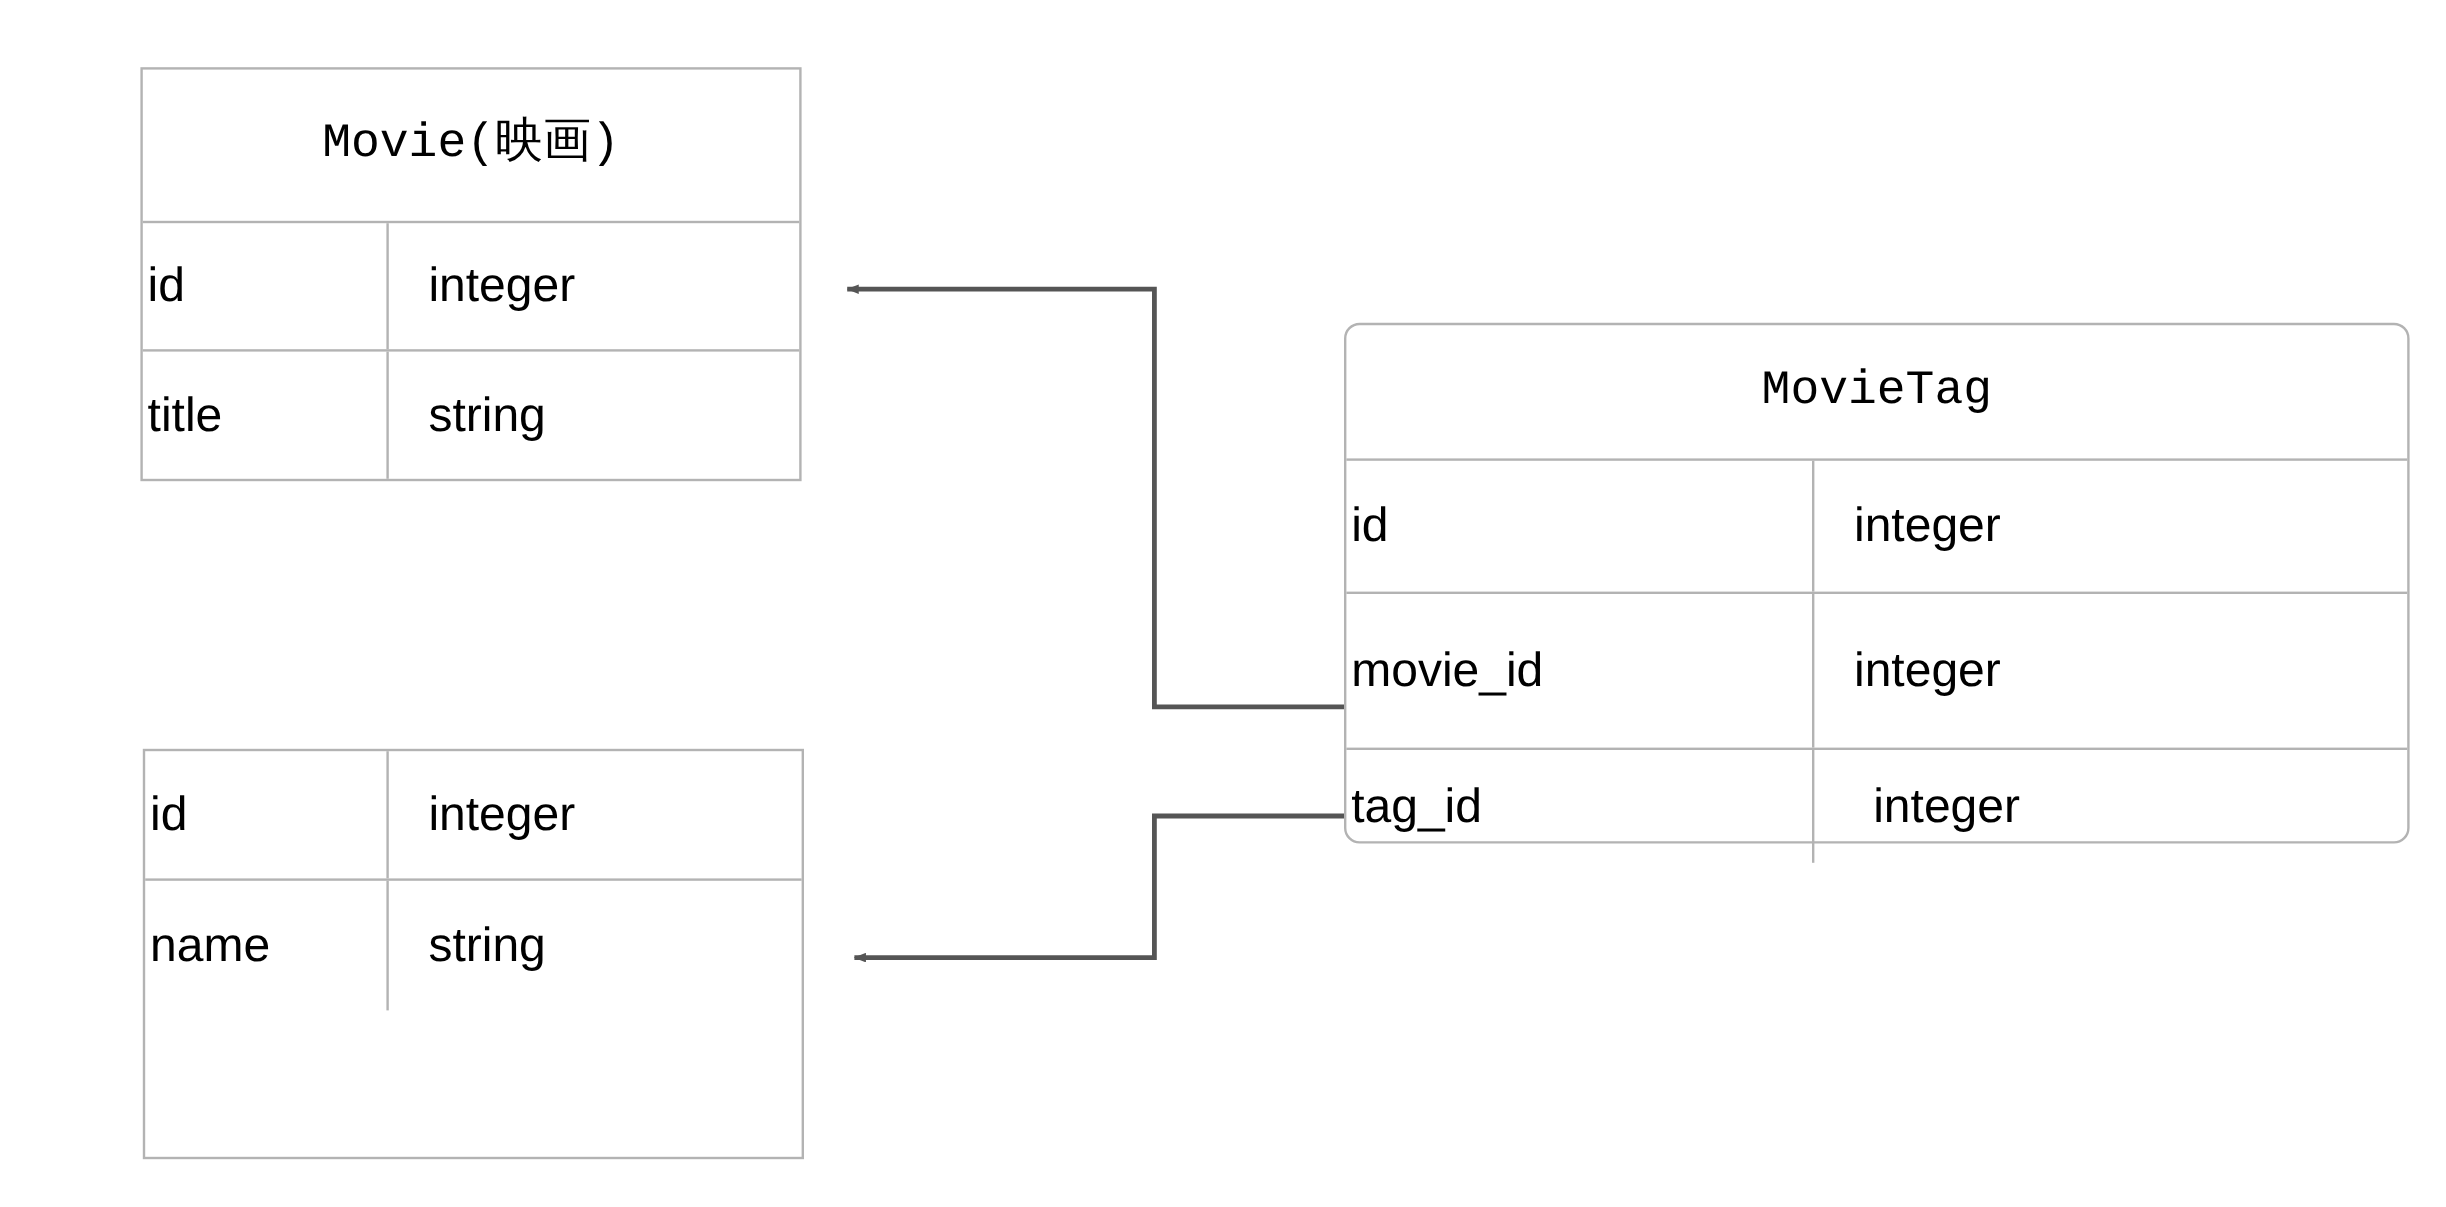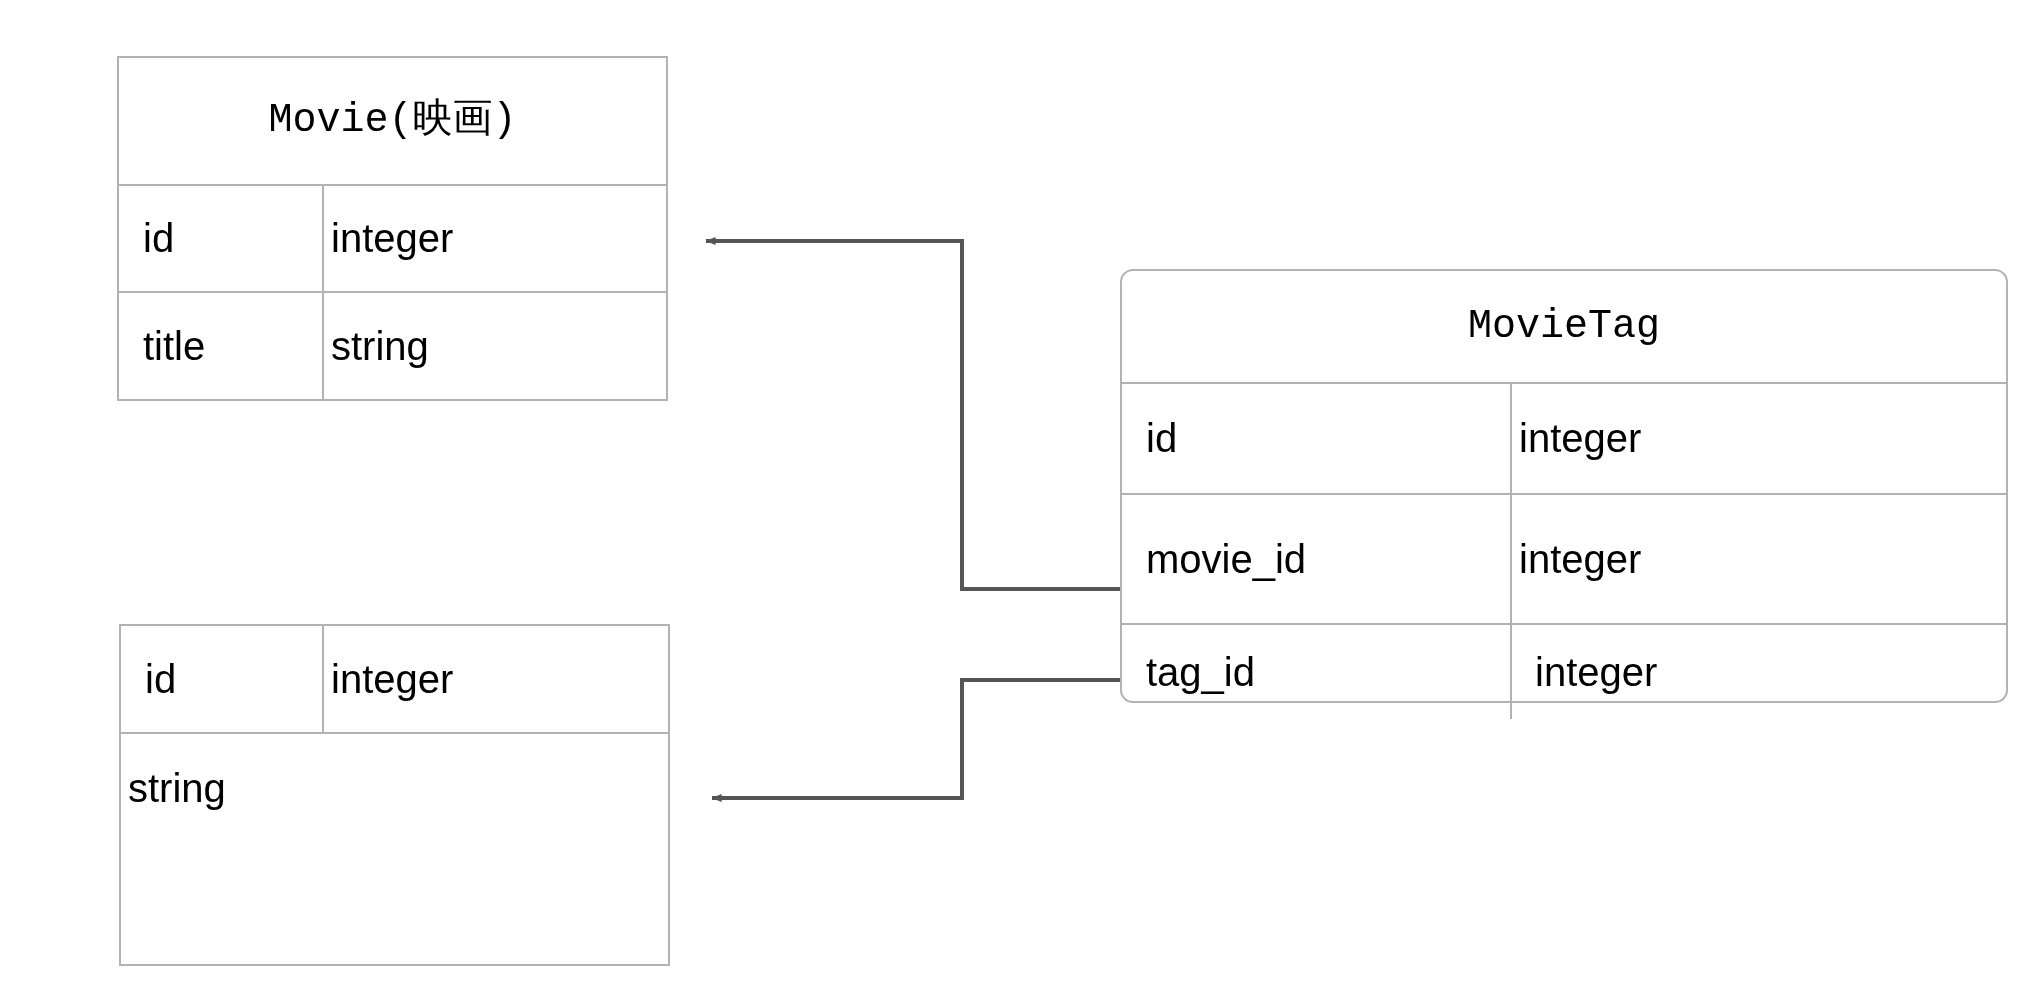--- a/index.html
+++ b/index.html
@@ -41,31 +41,31 @@
     border-bottom: 2px solid #b3b3b3;
   }
   .entity .ent-row:last-child {
     border-bottom: none;
   }
   .entity .cell-name {
     box-sizing: border-box;
     display: flex;
     align-items: center;
     border-right: 2px solid #b3b3b3;
-    padding-left: 24px;
+    padding-left: 4px;
     font-size: 40px;
     color: #000000;
     white-space: nowrap;
     overflow: hidden;
   }
   .entity .cell-type {
     box-sizing: border-box;
     display: flex;
     align-items: center;
-    padding-left: 7px;
+    padding-left: 33px;
     font-size: 40px;
     color: #000000;
     white-space: nowrap;
     overflow: hidden;
     flex: 1 1 auto;
   }
 
   
   #entity-movie {
     left: 117px;  top: 56px;
@@ -136,20 +136,21 @@
       <div class="cell-type">string</div>
     </div>
   </div>
 
   <div class="entity" id="entity-tag">
     <div class="ent-row">
       <div class="cell-name">id</div>
       <div class="cell-type">integer</div>
     </div>
     <div class="ent-row">
+      <div class="cell-name">name</div>
       <div class="cell-type">string</div>
     </div>
   </div>
 
   <div class="entity" id="entity-movietag">
     <div class="ent-header">MovieTag</div>
     <div class="ent-row">
       <div class="cell-name">id</div>
       <div class="cell-type">integer</div>
     </div>

